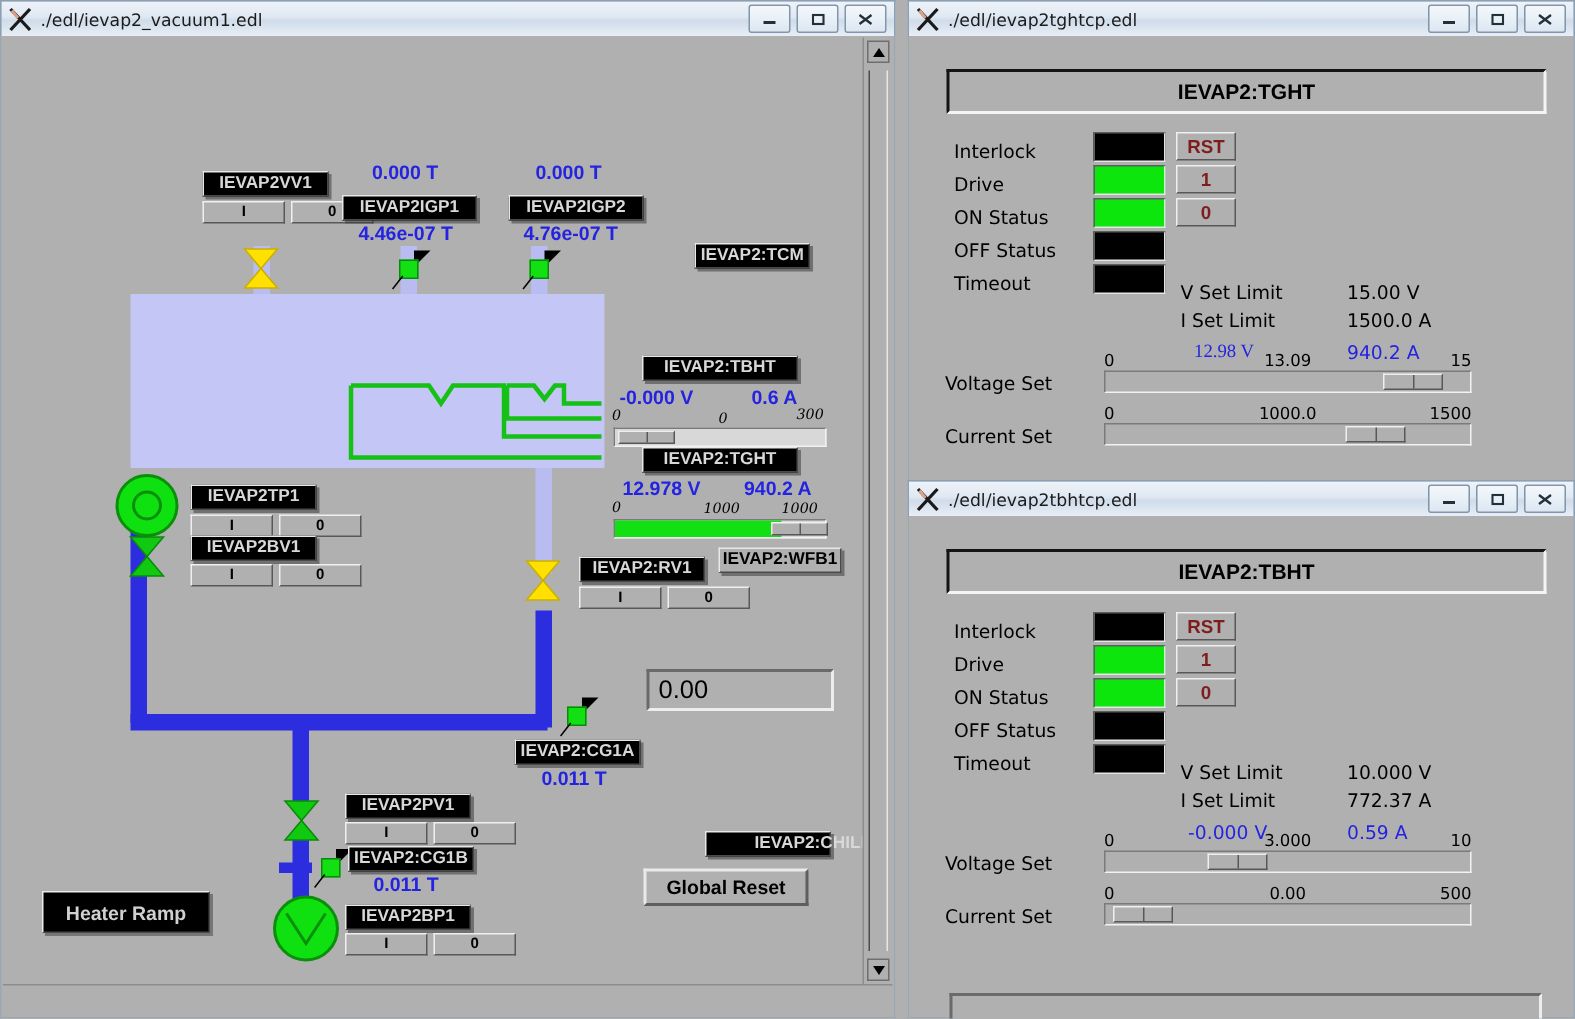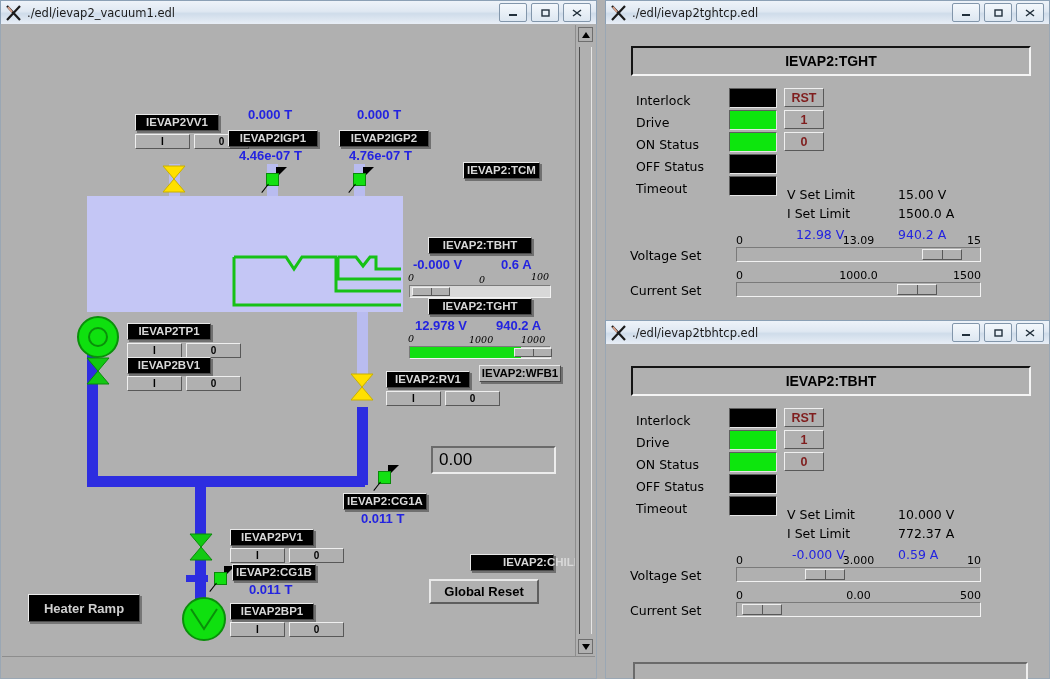--- a/index.html
+++ b/index.html
@@ -258,21 +258,21 @@
       <div class="pvlabel" style="left:338px;top:106px;width:90px;">IEVAP2IGP2</div>
       <div class="readout" style="left:348px;top:124px;">4.76e-07 T</div>
 
       <div class="pvlabel" style="left:462px;top:138px;width:77px;">IEVAP2:TCM</div>
 
       <div class="pvlabel" style="left:427px;top:213px;width:104px;">IEVAP2:TBHT</div>
       <div class="readout" style="left:412px;top:233px;">-0.000 V</div>
       <div class="readout" style="left:500px;top:233px;">0.6 A</div>
       <div class="mtick" style="left:407px;top:248px;">0</div>
       <div class="mtick" style="left:478px;top:250px;">0</div>
-      <div class="mtick" style="left:530px;top:247px;">100</div>
+      <div class="mtick" style="left:530px;top:247px;">300</div>
       <div class="meter" style="left:408px;top:261px;width:142px;">
         <div class="fill" style="width:0%"></div>
         <div class="knob" style="left:2px;"></div>
       </div>
 
       <div class="pvlabel" style="left:427px;top:274px;width:104px;">IEVAP2:TGHT</div>
       <div class="readout" style="left:414px;top:294px;">12.978 V</div>
       <div class="readout" style="left:495px;top:294px;">940.2 A</div>
       <div class="mtick" style="left:407px;top:309px;">0</div>
       <div class="mtick" style="left:468px;top:310px;">1000</div>
@@ -386,21 +386,21 @@
       <div class="lamp" style="left:123px;top:152px;"></div>
 
       <div class="smbtn" style="left:178px;top:64px;">RST</div>
       <div class="smbtn" style="left:178px;top:86px;">1</div>
       <div class="smbtn" style="left:178px;top:108px;">0</div>
 
       <div class="lim-lbl" style="left:181px;top:163px;">V Set Limit</div>
       <div class="lim-val" style="left:292px;top:163px;">15.00 V</div>
       <div class="lim-lbl" style="left:181px;top:182px;">I Set Limit</div>
       <div class="lim-val" style="left:292px;top:182px;">1500.0 A</div>
-      <div class="lim-val blue" style="left:190px;top:203px;">12.98 V</div>
+      <div class="lim-val blue" style="left:190px;top:203px;font-family:Liberation Serif, serif;">12.98 V</div>
       <div class="lim-val blue" style="left:292px;top:203px;">940.2 A</div>
 
       <div class="cp-row-label" style="left:24px;top:224px;">Voltage Set</div>
       <div class="sl-wrap" style="left:130px;top:210px;width:245px;">
         <div class="sl-ticks">
           <span class="t0">0</span>
           <span class="tm">13.09</span>
           <span class="t1">15</span>
         </div>
         <div class="sl-track">

